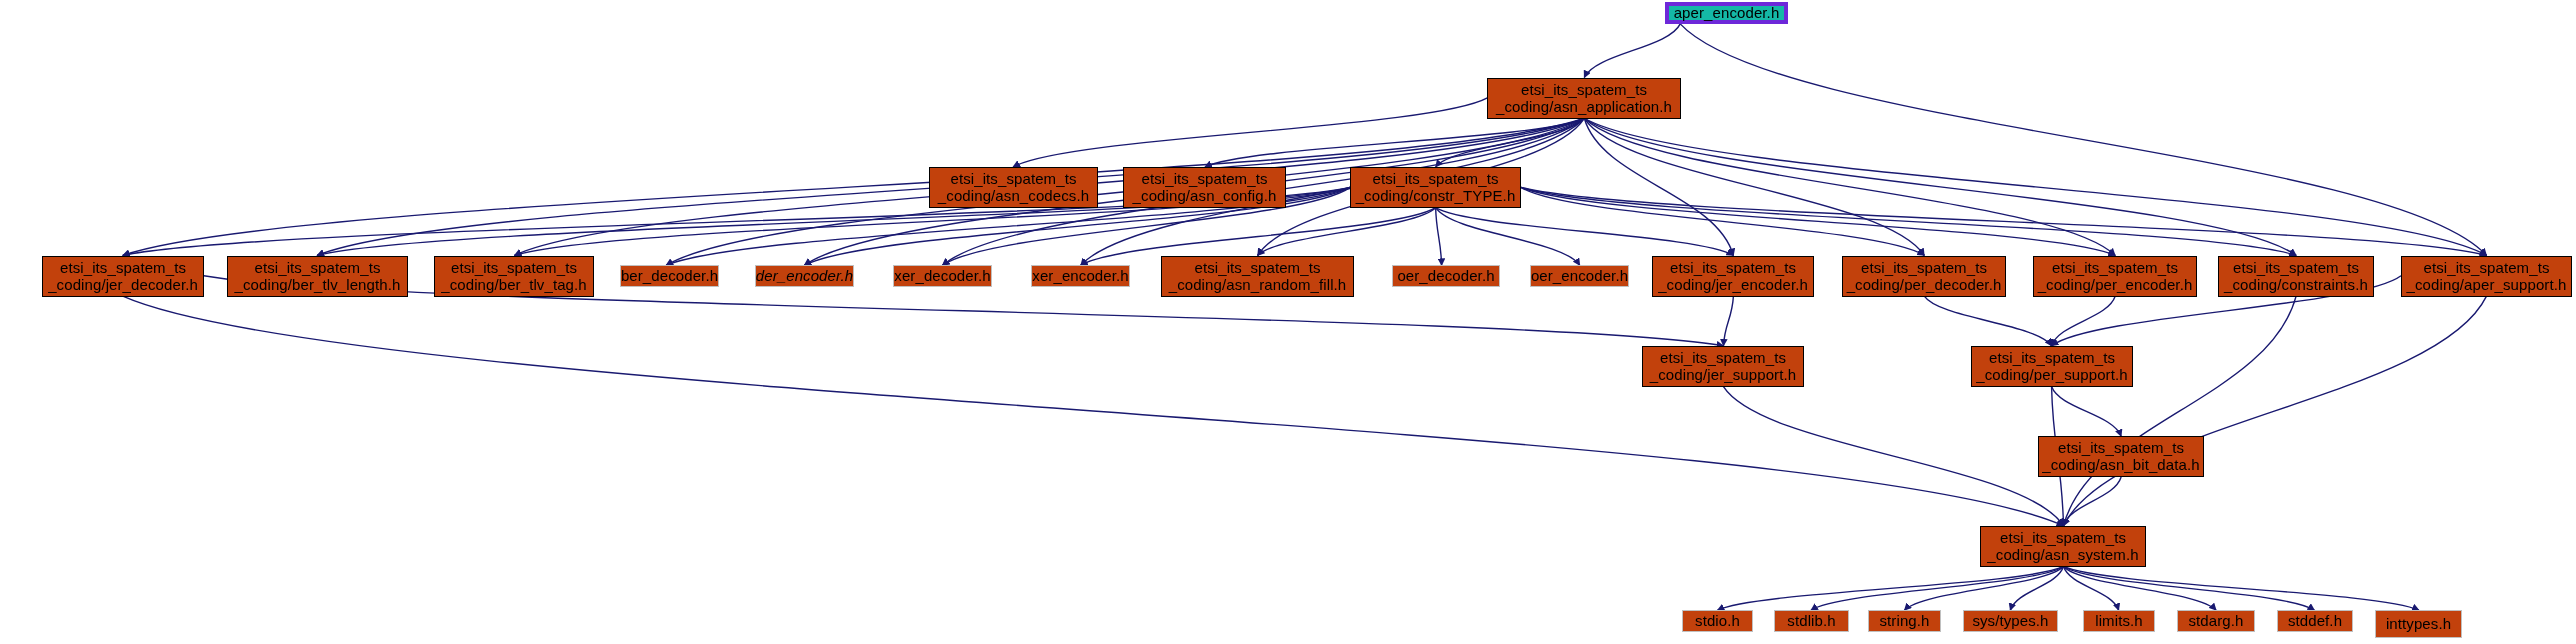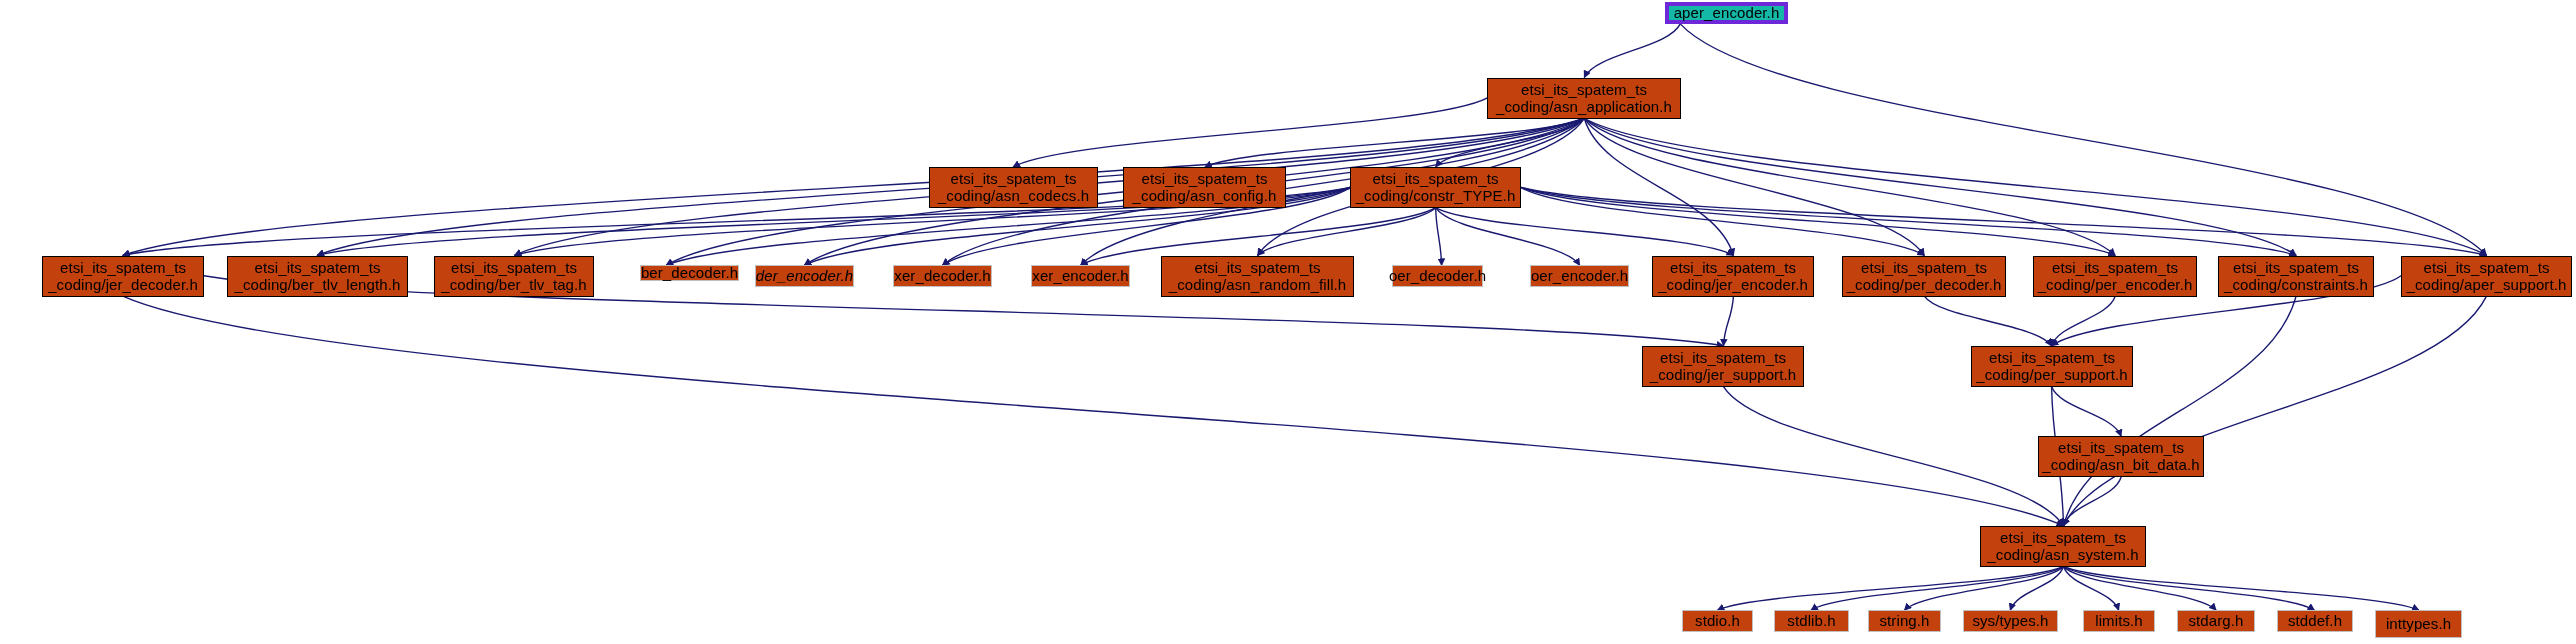--- a/index.html
+++ b/index.html
@@ -84,26 +84,26 @@
   </svg>
   <div id="node-layer">
       <div class="node root" style="left: 1619px; top: 2px; width: 123px; height: 22px;"><span class="ln">aper_encoder.h</span></div>
       <div class="node two" style="left: 1487px; top: 78px; width: 194px; height: 41px;"><span class="ln">etsi_its_spatem_ts</span><span class="ln">_coding/asn_application.h</span></div>
       <div class="node two" style="left: 929px; top: 167px; width: 169px; height: 41px;"><span class="ln">etsi_its_spatem_ts</span><span class="ln">_coding/asn_codecs.h</span></div>
       <div class="node two" style="left: 1123px; top: 167px; width: 163px; height: 41px;"><span class="ln">etsi_its_spatem_ts</span><span class="ln">_coding/asn_config.h</span></div>
       <div class="node two" style="left: 1350px; top: 167px; width: 171px; height: 41px;"><span class="ln">etsi_its_spatem_ts</span><span class="ln">_coding/constr_TYPE.h</span></div>
       <div class="node two" style="left: 42px; top: 256px; width: 162px; height: 41px;"><span class="ln">etsi_its_spatem_ts</span><span class="ln">_coding/jer_decoder.h</span></div>
       <div class="node two" style="left: 227px; top: 256px; width: 181px; height: 41px;"><span class="ln">etsi_its_spatem_ts</span><span class="ln">_coding/ber_tlv_length.h</span></div>
       <div class="node two" style="left: 434px; top: 256px; width: 160px; height: 41px;"><span class="ln">etsi_its_spatem_ts</span><span class="ln">_coding/ber_tlv_tag.h</span></div>
-      <div class="node sys" style="left: 640px; top: 265px; width: 99px; height: 16px; align-items: center;"><span class="ln">ber_decoder.h</span></div>
+      <div class="node sys" style="left: 620px; top: 265px; width: 99px; height: 22px; align-items: center;"><span class="ln">ber_decoder.h</span></div>
       <div class="node sys" style="left: 755px; top: 265px; width: 99px; height: 22px; font-style: italic;"><span class="ln">der_encoder.h</span></div>
       <div class="node sys" style="left: 893px; top: 265px; width: 99px; height: 22px;"><span class="ln">xer_decoder.h</span></div>
       <div class="node sys" style="left: 1031px; top: 265px; width: 99px; height: 22px;"><span class="ln">xer_encoder.h</span></div>
       <div class="node two" style="left: 1161px; top: 256px; width: 193px; height: 41px;"><span class="ln">etsi_its_spatem_ts</span><span class="ln">_coding/asn_random_fill.h</span></div>
-      <div class="node sys" style="left: 1392px; top: 265px; width: 91px; height: 22px;"><span class="ln">oer_decoder.h</span></div>
+      <div class="node sys" style="left: 1392px; top: 265px; width: 108px; height: 22px;"><span class="ln">oer_decoder.h</span></div>
       <div class="node sys" style="left: 1530px; top: 265px; width: 99px; height: 22px;"><span class="ln">oer_encoder.h</span></div>
       <div class="node two" style="left: 1652px; top: 256px; width: 162px; height: 41px;"><span class="ln">etsi_its_spatem_ts</span><span class="ln">_coding/jer_encoder.h</span></div>
       <div class="node two" style="left: 1842px; top: 256px; width: 164px; height: 41px;"><span class="ln">etsi_its_spatem_ts</span><span class="ln">_coding/per_decoder.h</span></div>
       <div class="node two" style="left: 2033px; top: 256px; width: 164px; height: 41px;"><span class="ln">etsi_its_spatem_ts</span><span class="ln">_coding/per_encoder.h</span></div>
       <div class="node two" style="left: 2218px; top: 256px; width: 156px; height: 41px;"><span class="ln">etsi_its_spatem_ts</span><span class="ln">_coding/constraints.h</span></div>
       <div class="node two" style="left: 2401px; top: 256px; width: 171px; height: 41px;"><span class="ln">etsi_its_spatem_ts</span><span class="ln">_coding/aper_support.h</span></div>
       <div class="node two" style="left: 1642px; top: 346px; width: 162px; height: 41px;"><span class="ln">etsi_its_spatem_ts</span><span class="ln">_coding/jer_support.h</span></div>
       <div class="node two" style="left: 1971px; top: 346px; width: 162px; height: 41px;"><span class="ln">etsi_its_spatem_ts</span><span class="ln">_coding/per_support.h</span></div>
       <div class="node two" style="left: 2038px; top: 436px; width: 166px; height: 41px;"><span class="ln">etsi_its_spatem_ts</span><span class="ln">_coding/asn_bit_data.h</span></div>
       <div class="node two" style="left: 1980px; top: 526px; width: 166px; height: 41px;"><span class="ln">etsi_its_spatem_ts</span><span class="ln">_coding/asn_system.h</span></div>

